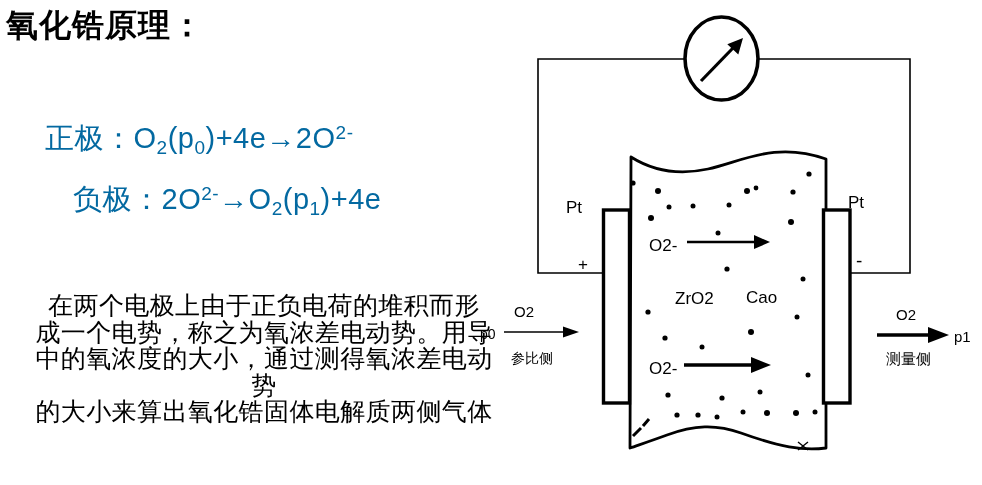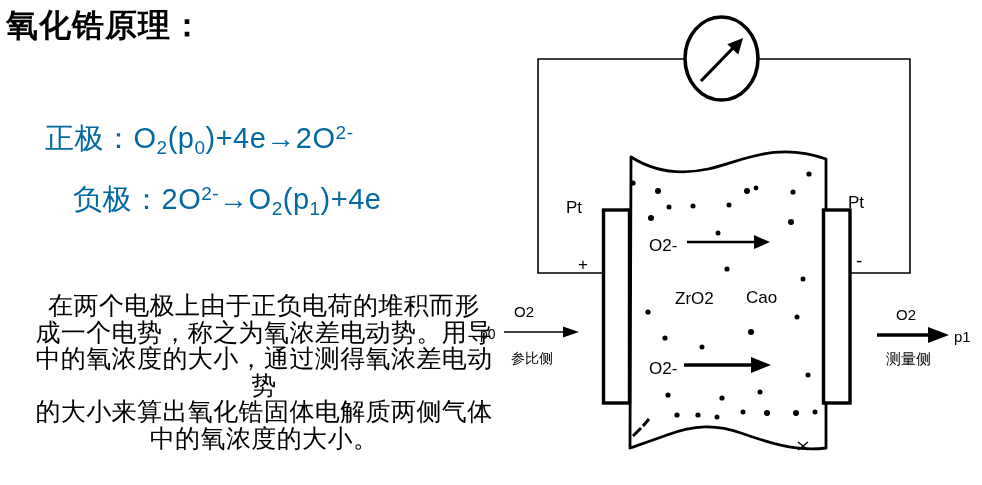--- a/index.html
+++ b/index.html
@@ -39,21 +39,20 @@
 
   <div class="equation eq-pos"><span>正极：O</span><sub>2</sub><span>(p</span><sub>0</sub><span>)+4e→2O</span><sup>2-</sup></div>
 
   <div class="equation eq-neg"><span>负极：2O</span><sup>2-</sup><span>→O</span><sub>2</sub><span>(p</span><sub>1</sub><span>)+4e</span></div>
 
   <div class="paragraph">
     <div>在两个电极上由于正负电荷的堆积而形</div>
     <div>成一个电势，称之为氧浓差电动势。用导</div>
     <div>中的氧浓度的大小，通过测得氧浓差电动势</div>
     <div>的大小来算出氧化锆固体电解质两侧气体</div>
-    <div>中的氧浓度的大小。</div>
   </div>
 
   <svg class="diagram-svg" width="982" height="485" viewBox="0 0 982 485" xmlns="http://www.w3.org/2000/svg">
 
     <polyline points="603,273 538,273 538,59 910,59 910,273 850,273" fill="none" stroke="#000" stroke-width="1.6"></polyline>
 
     <ellipse cx="721.5" cy="58.5" rx="36.5" ry="41.5" fill="#fff" stroke="#000" stroke-width="3.6"></ellipse>
     <line x1="701" y1="81" x2="733" y2="48" stroke="#000" stroke-width="3.2"></line>
     <polygon points="743,38 738.3,54.5 727.3,44.2" fill="#000"></polygon>
 

